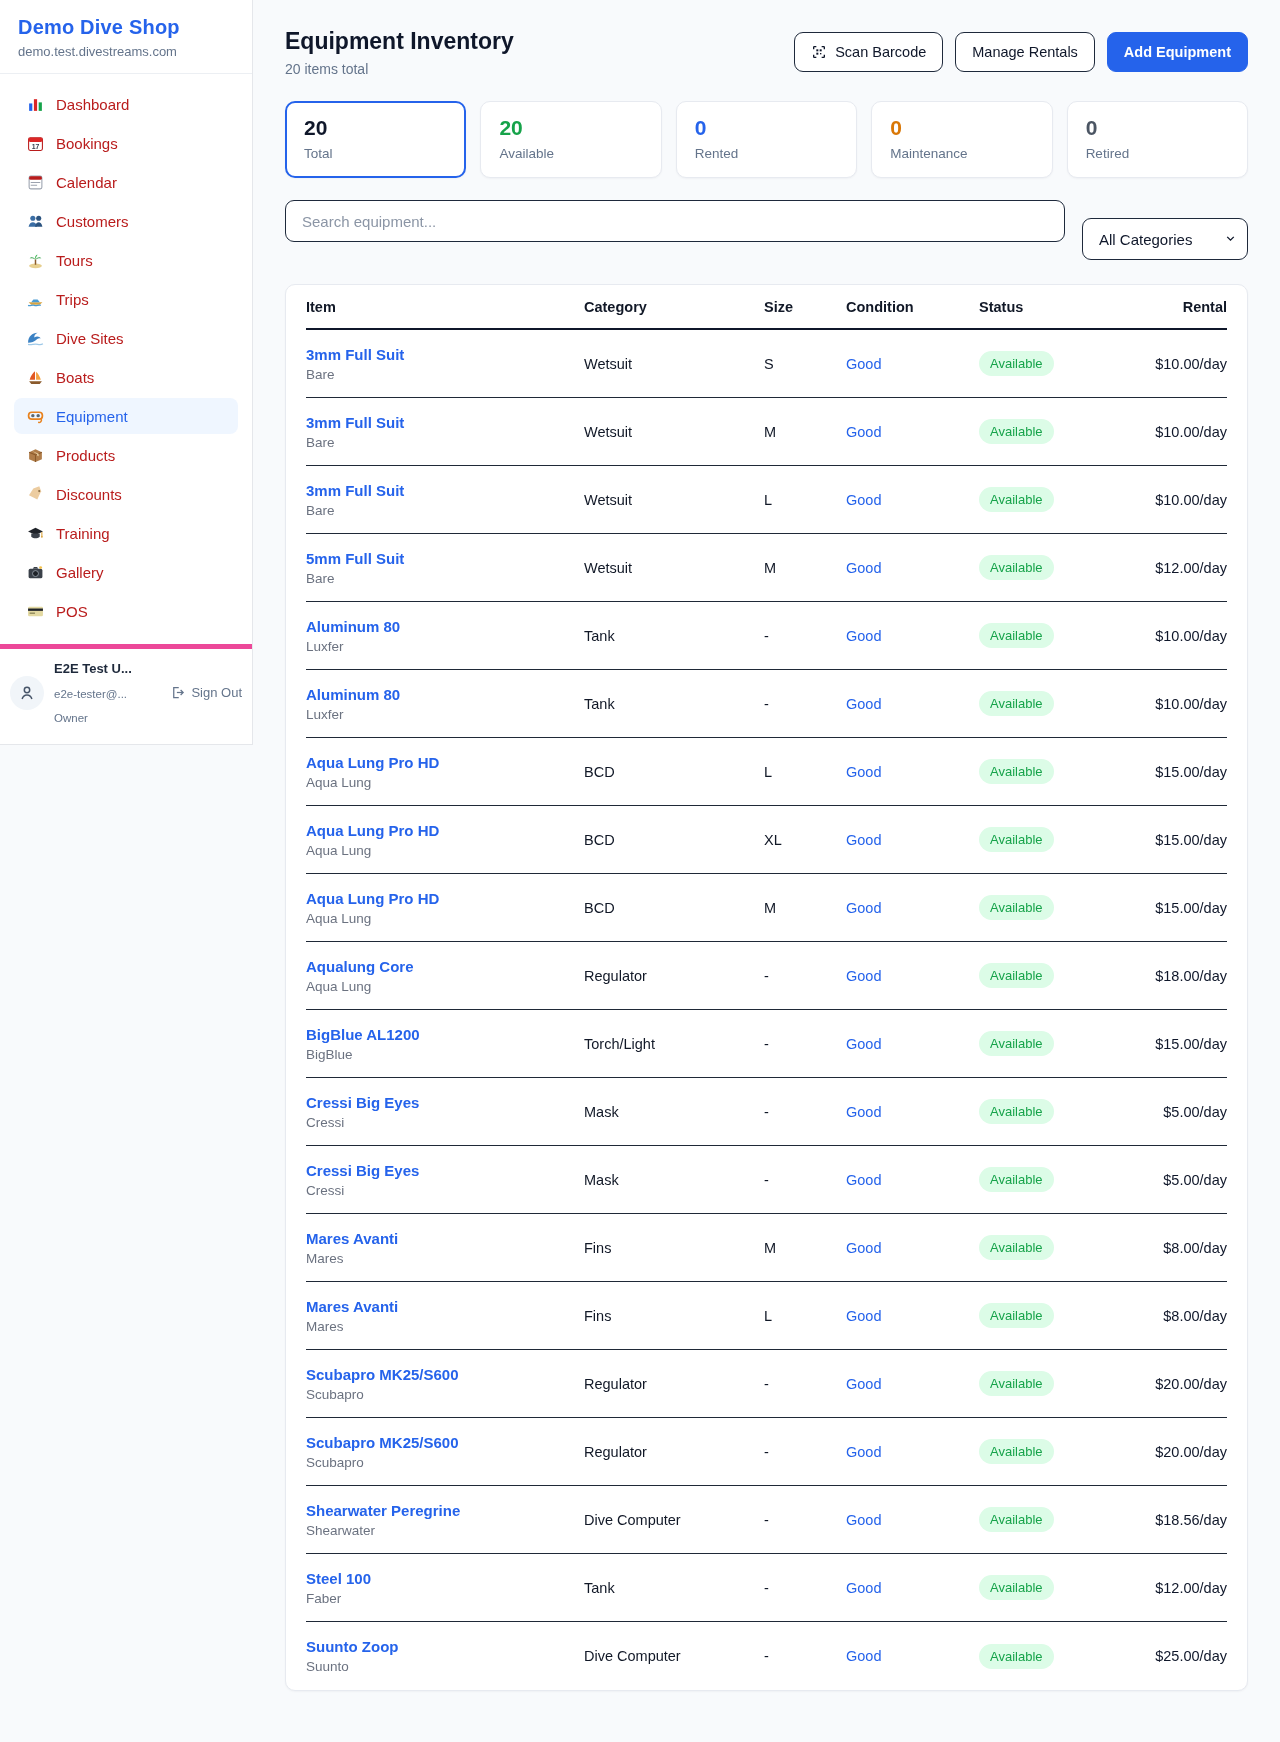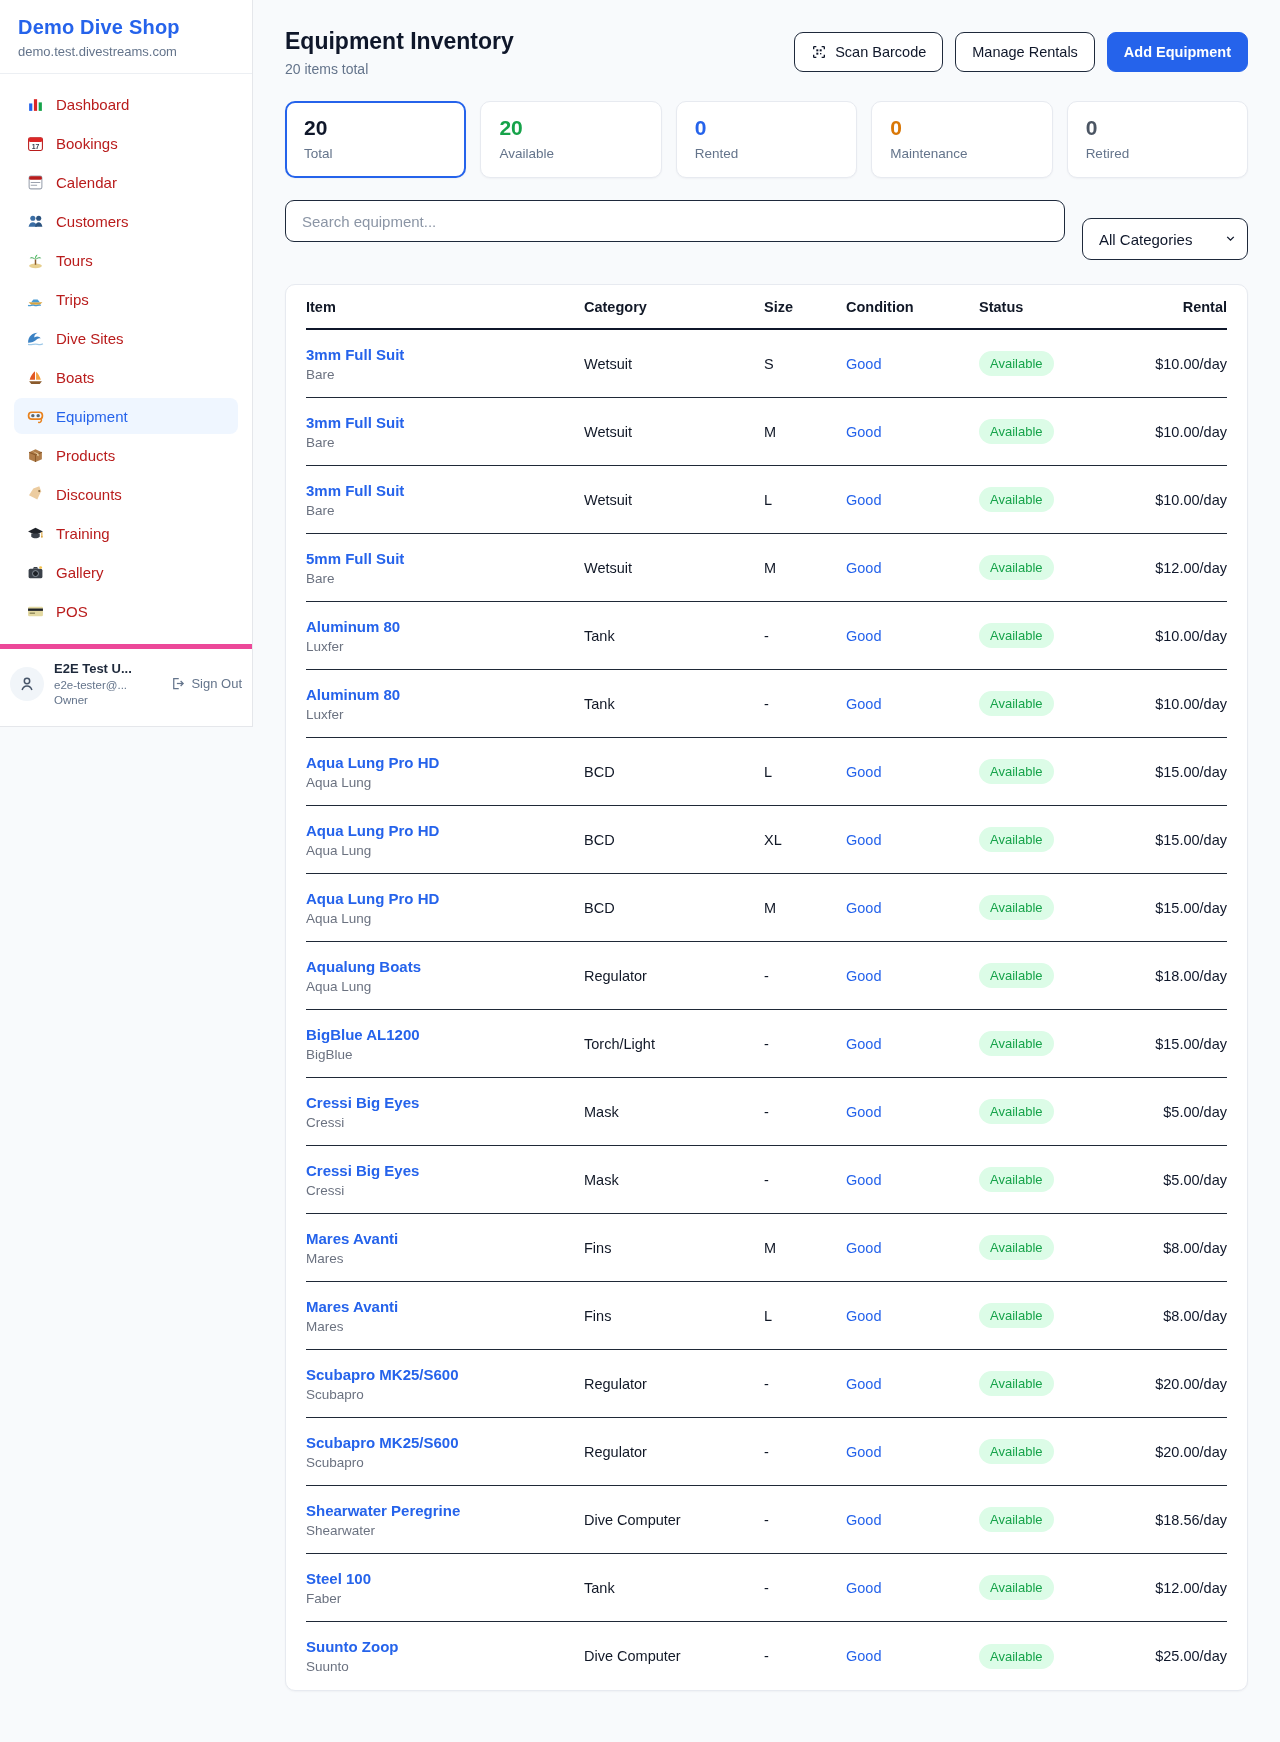--- a/index.html
+++ b/index.html
@@ -26,21 +26,21 @@
   .nav-ic svg { width:17px; height:17px; }
   .user-box {
     border-top:5px solid #ec4899; padding:12px 10px; display:flex; align-items:center; gap:10px;
   }
   .avatar {
     width:34px; height:34px; border-radius:50%; background:#f1f5f9; flex:0 0 34px;
     display:flex; align-items:center; justify-content:center;
   }
   .u-meta { flex:1; min-width:0; }
   .u-name { font-size:13px; font-weight:700; color:#1e293b; }
-  .u-email,.u-role { font-size:11.5px; color:#64748b; margin-top:3px; }
+  .u-email,.u-role { font-size:11.5px; color:#64748b; margin-top:12px; }
   .signout {
     display:flex; align-items:center; gap:6px; color:#64748b; font-size:13px;
     background:none; border:none; cursor:pointer; font-family:inherit; white-space:nowrap;
   }
   
   .main { position:absolute; left:253px; top:0; width:1027px; padding:28px 32px 0 32px; }
   .head-row { display:flex; align-items:flex-start; justify-content:space-between; }
   .page-title { font-size:23px; font-weight:700; color:#0f172a; }
   .page-sub { font-size:14px; color:#64748b; margin-top:6px; }
   .head-actions { display:flex; gap:12px; margin-top:4px; }
@@ -447,21 +447,21 @@
     </div>
     <div class="cell">BCD</div>
     <div class="cell">M</div>
     <div class="cell cond">Good</div>
     <div class="cell"><span class="pill">Available</span></div>
     <div class="cell right price">$15.00/day</div>
   </div>
 
   <div class="tgrid trow">
     <div class="cell">
-      <div class="item-name">Aqualung Boats</div>
+      <div class="item-name">Aqualung Core</div>
       <div class="item-brand">Aqua Lung</div>
     </div>
     <div class="cell">Regulator</div>
     <div class="cell">-</div>
     <div class="cell cond">Good</div>
     <div class="cell"><span class="pill">Available</span></div>
     <div class="cell right price">$18.00/day</div>
   </div>
 
   <div class="tgrid trow">

